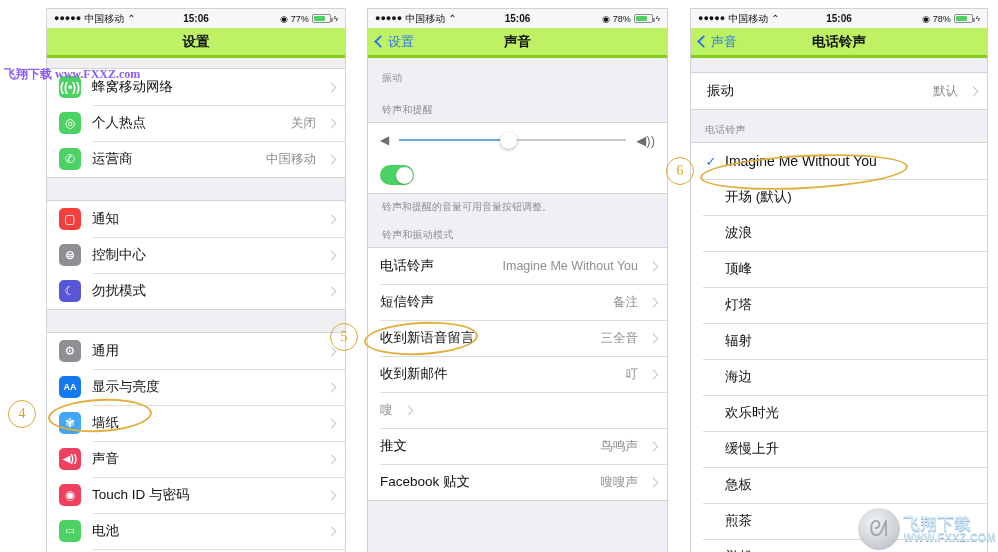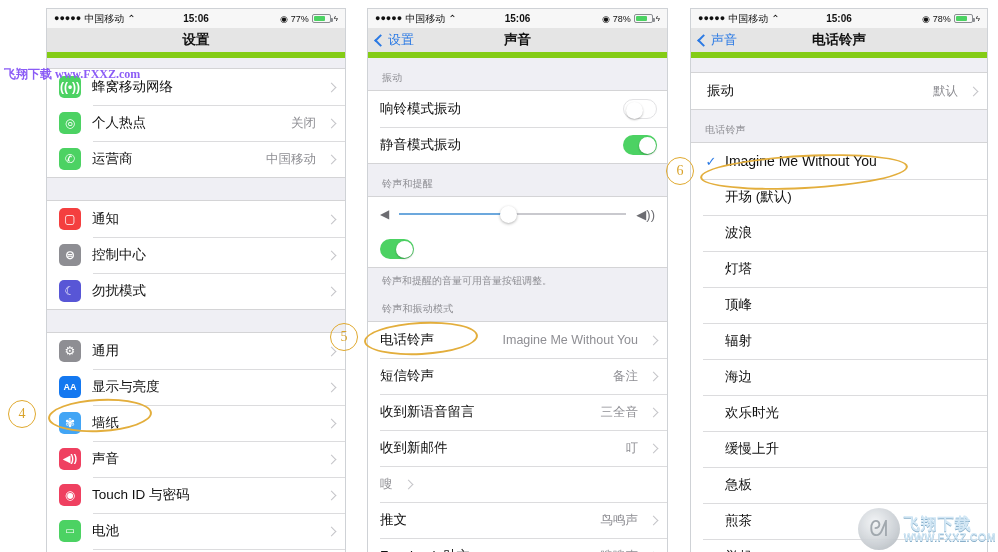--- a/index.html
+++ b/index.html
@@ -49,21 +49,21 @@
     position:relative;box-sizing:border-box;padding:1px;
   }
   .battery::after{
     content:"";position:absolute;right:-3px;top:2.5px;
     width:2px;height:4px;background:#8b8e92;border-radius:0 1px 1px 0;
   }
   .battery i{display:block;height:100%;background:#4cd263;border-radius:1px;}
   .bolt{font-size:8px;color:#111;}
 
   .navbar{
-    height:30px;background:#e5e5e5;border-bottom:6px solid #84cc16;
+    height:30px;background:#bef264;border-bottom:3px solid #84cc16;
     display:flex;align-items:center;position:relative;box-sizing:border-box;
     padding:0 8px;
   }
   .nav-back{
     display:flex;align-items:center;gap:2px;color:#2b7ae4;
     font-size:13px;z-index:2;
   }
   .chev-left{
     display:inline-block;width:7px;height:7px;
     border-left:2px solid #2b7ae4;border-bottom:2px solid #2b7ae4;
@@ -375,34 +375,20 @@
       <div class="nav-back">
         <span class="chev-left"></span>
         <span>设置</span>
       </div>
       <div class="nav-title">声音</div>
     </div>
 
     <div class="body">
       <div class="grouphdr">振动</div>
 
-      <div class="list">
-        <div class="row">
-          <span class="lbl">响铃模式振动</span>
-          <span class="sw off">
-              <i></i>
-            </span>
-        </div>
-        <div class="row">
-          <span class="lbl">静音模式振动</span>
-          <span class="sw on">
-              <i></i>
-            </span>
-        </div>
-      </div>
 
       <div class="grouphdr">铃声和提醒</div>
 
       <div class="list">
         <div class="sliderrow">
           <span class="spk">◀</span>
           <span class="track">
             <span class="fill" style="width:48%"></span>
             <span class="knob" style="left:48%"></span>
           </span>
@@ -505,25 +491,25 @@
         <div class="row chk zh">
           <span class="tick empty">✓</span>
           <span class="lbl">开场 (默认)</span>
         </div>
         <div class="row chk zh">
           <span class="tick empty">✓</span>
           <span class="lbl">波浪</span>
         </div>
         <div class="row chk zh">
           <span class="tick empty">✓</span>
+          <span class="lbl">顶峰</span>
+        </div>
+        <div class="row chk zh">
+          <span class="tick empty">✓</span>
           <span class="lbl">灯塔</span>
-        </div>
-        <div class="row chk zh">
-          <span class="tick empty">✓</span>
-          <span class="lbl">顶峰</span>
         </div>
         <div class="row chk zh">
           <span class="tick empty">✓</span>
           <span class="lbl">辐射</span>
         </div>
         <div class="row chk zh">
           <span class="tick empty">✓</span>
           <span class="lbl">海边</span>
         </div>
         <div class="row chk zh">

